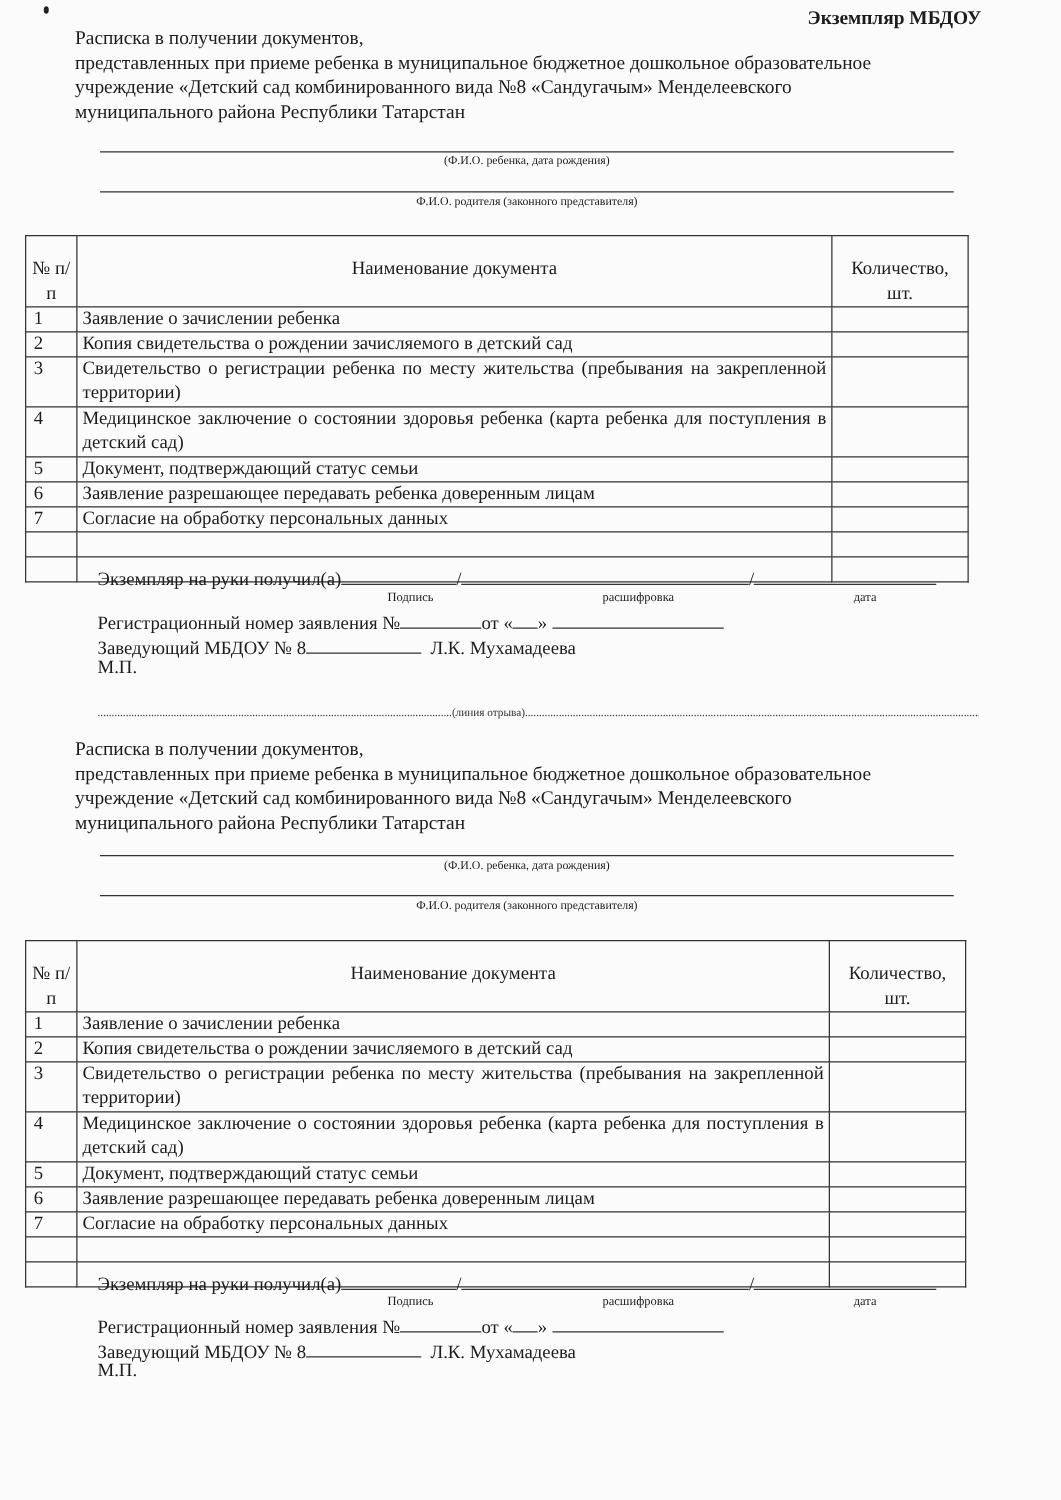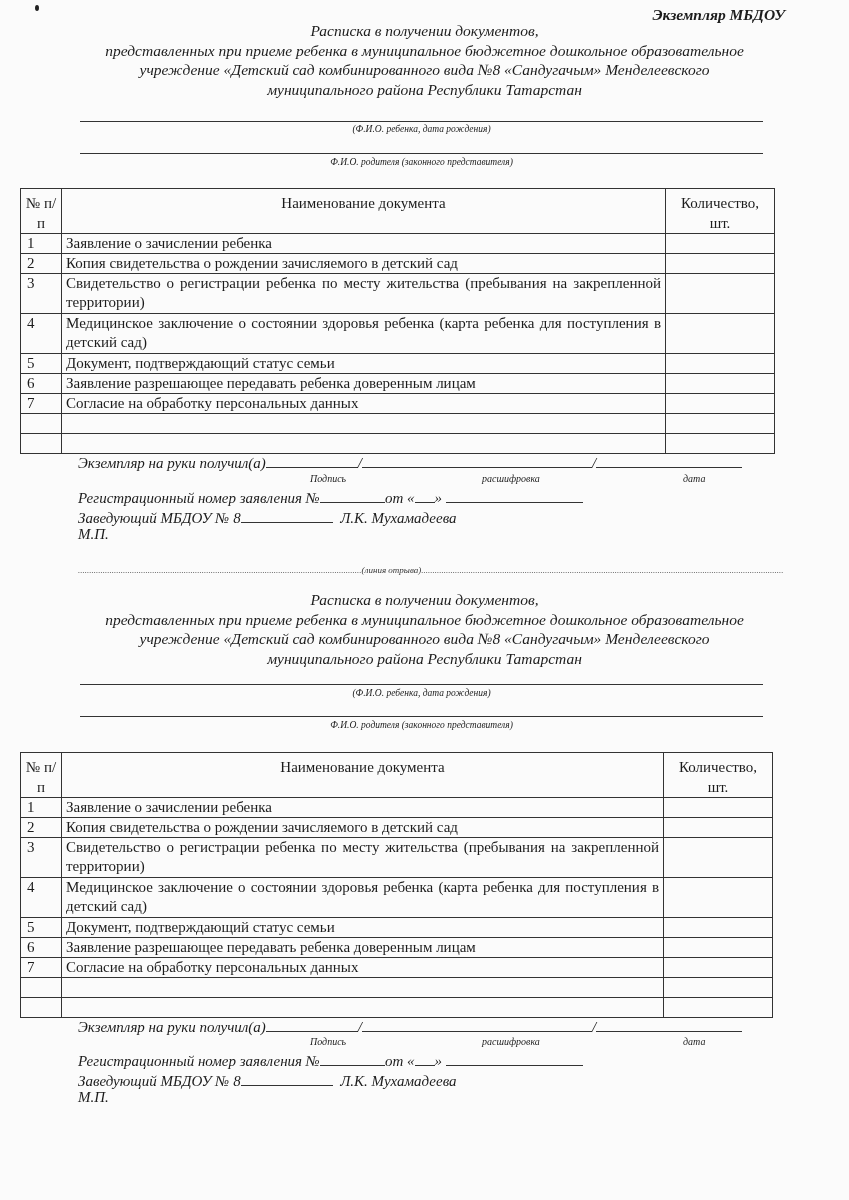--- a/index.html
+++ b/index.html
@@ -1,36 +1,36 @@
 <!DOCTYPE html>
 <html><head>
 <meta charset="utf-8">
 <style>
   html, body { margin: 0; padding: 0; }
   body {
     width: 849px; height: 1200px; position: relative; overflow: hidden;
     background: #fbfbfb; color: #1c1c1c;
     font-family: "Liberation Serif", "DejaVu Serif", serif;
   }
-  .abs { position: absolute; font-style: italic; }
+  .abs { position: absolute; }
   .copy-label { right: 64px; top: 6px; font-size: 15.5px; font-weight: bold; }
-  .title { left: 60px; width: 729px; text-align: center; font-size: 15.5px; line-height: 19.5px; }
+  .title { left: 60px; width: 729px; text-align: left; font-size: 15.5px; line-height: 19.5px; }
   .rule { height: 0; border-top: 1px solid #333; }
   .caption { font-size: 9.5px; text-align: center; }
   table.docs {
     position: absolute; left: 20px; width: 755px;
     border-collapse: collapse; table-layout: fixed;
     font-size: 15px; line-height: 19px;
   }
   table.docs td, table.docs th {
     border: 1px solid #333; padding: 0 4px; vertical-align: top; font-weight: normal;
   }
   table.docs col.c1 { width: 41px; }
   table.docs col.c3 { width: 109px; }
-  table.docs th { text-align: center; line-height: 20px; padding-top: 4px; margin-left: 44px; }
+  table.docs th { text-align: center; line-height: 20px; padding-top: 16px; margin-left: 44px; }
   table.docs th.num { text-align: center; }
   table.docs td.num { text-align: left; padding-left: 6px; }
   table.docs td.name { text-align: justify; text-align-last: left; }
   table.docs tr.r1 td { height: 19px; }
   table.docs tr.r2 td { height: 39px; }
   .line { font-size: 15px; line-height: 19px; white-space: pre; }
   .u { display: inline-block; border-bottom: 1px solid #333; height: 15px; vertical-align: baseline; }
   .sublab { font-size: 10px; }
   .tear { left: 78px; width: 705px; font-size: 9px; white-space: nowrap; overflow: hidden; color: #333; }
   .dot { width: 4px; height: 6px; background: #222; border-radius: 50%; }

